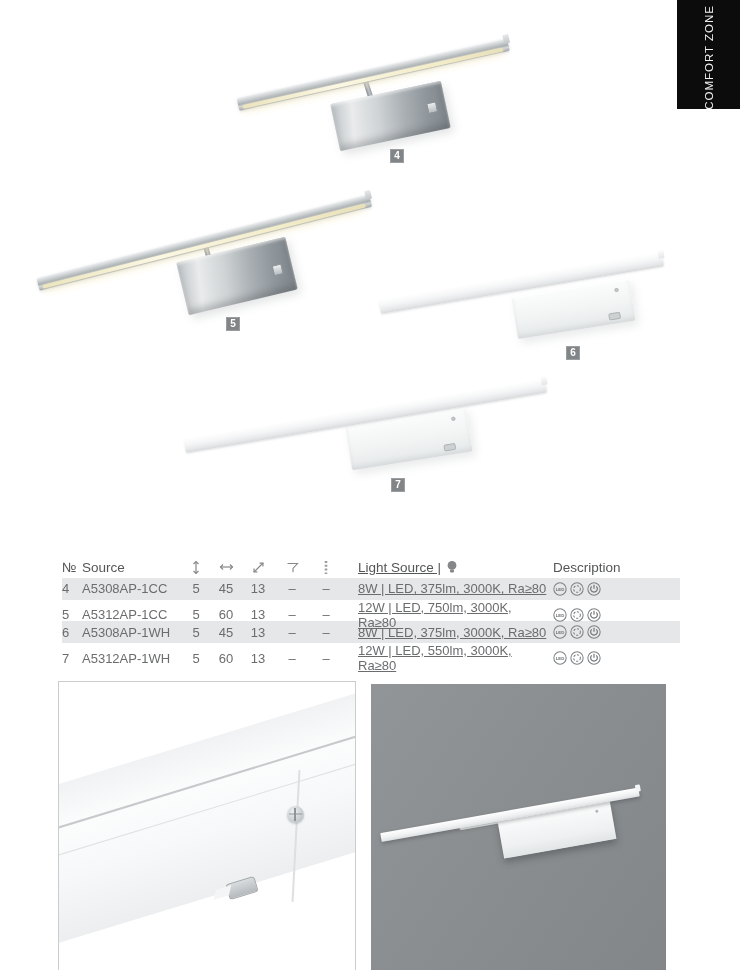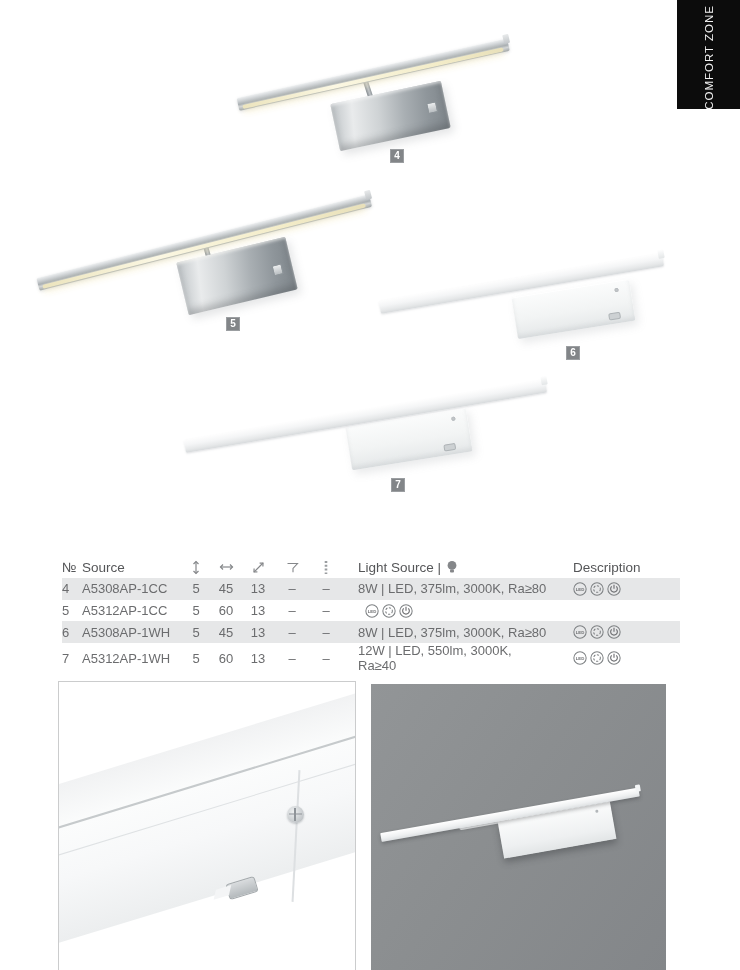--- a/index.html
+++ b/index.html
@@ -65,22 +65,22 @@
 
   
   .spec{position:absolute;left:62px;top:556px;width:618px;color:#6b6c6e;}
   .trow{
     display:grid;grid-template-columns:20px 100px 28px 32px 32px 36px 32px 208px 130px;
     align-items:center;height:21.7px;font-size:13px;
   }
   .trow.thead{height:22px;color:#555658;font-size:13.5px;}
   .trow.shaded{background:#e6e7e8;}
   .cell-c{text-align:center;}
-  .cell-ls{padding-left:16px;display:flex;align-items:center;}
-  .cell-desc{padding-left:3px;display:flex;align-items:center;gap:3px;margin-left:20px;}
+  .cell-ls{padding-left:16px;display:flex;align-items:center;text-decoration:underline;}
+  .cell-desc{padding-left:3px;display:flex;align-items:center;gap:3px;}
   .hicon{display:flex;justify-content:center;align-items:center;}
   svg{display:block;}
 
   
   .photoL{position:absolute;left:58px;top:681px;width:296px;height:289px;
     border:1px solid #cbcccd;background:#ffffff;overflow:hidden;}
   .pl-body{position:absolute;left:-60px;top:58px;width:430px;height:152px;transform:rotate(-17deg);
     background:linear-gradient(180deg,#f1f2f3 0%,#fbfcfc 28%,#f7f8f9 60%,#eceeef 100%);}
   .pl-topline{position:absolute;left:-60px;top:97px;width:430px;height:2px;background:#c6cacc;transform:rotate(-17deg);}
   .pl-midline{position:absolute;left:-60px;top:125px;width:430px;height:1px;background:#dfe2e4;transform:rotate(-17deg);}
@@ -223,20 +223,21 @@
     </div>
 
     <div class="trow">
       <span>5</span>
       <span>A5312AP-1CC</span>
       <span class="cell-c">5</span>
       <span class="cell-c">60</span>
       <span class="cell-c">13</span>
       <span class="cell-c">–</span>
       <span class="cell-c">–</span>
+      <span class="cell-ls">12W | LED, 750lm, 3000K, Ra≥80</span>
       <span class="cell-desc">
         <svg width="14" height="14" viewBox="0 0 15 15">
             <circle cx="7.5" cy="7.5" r="6.6" fill="none" stroke="#7d8083" stroke-width="1.1"></circle>
             <text x="7.5" y="9.2" text-anchor="middle" font-size="4.6" font-weight="bold" fill="#6d6e71">LED</text>
           </svg>
         <svg width="14" height="14" viewBox="0 0 15 15">
             <circle cx="7.5" cy="7.5" r="6.6" fill="none" stroke="#7d8083" stroke-width="1.1"></circle>
             <circle cx="7.5" cy="7.5" r="3.6" fill="none" stroke="#7d8083" stroke-width="1.1" stroke-dasharray="2.4 1.7"></circle>
           </svg>
         <svg width="14" height="14" viewBox="0 0 15 15">
@@ -274,21 +275,21 @@
     </div>
 
     <div class="trow">
       <span>7</span>
       <span>A5312AP-1WH</span>
       <span class="cell-c">5</span>
       <span class="cell-c">60</span>
       <span class="cell-c">13</span>
       <span class="cell-c">–</span>
       <span class="cell-c">–</span>
-      <span class="cell-ls">12W | LED, 550lm, 3000K, Ra≥40</span>
+      <span class="cell-ls">12W | LED, 550lm, 3000K, Ra≥80</span>
       <span class="cell-desc">
         <svg width="14" height="14" viewBox="0 0 15 15">
             <circle cx="7.5" cy="7.5" r="6.6" fill="none" stroke="#7d8083" stroke-width="1.1"></circle>
             <text x="7.5" y="9.2" text-anchor="middle" font-size="4.6" font-weight="bold" fill="#6d6e71">LED</text>
           </svg>
         <svg width="14" height="14" viewBox="0 0 15 15">
             <circle cx="7.5" cy="7.5" r="6.6" fill="none" stroke="#7d8083" stroke-width="1.1"></circle>
             <circle cx="7.5" cy="7.5" r="3.6" fill="none" stroke="#7d8083" stroke-width="1.1" stroke-dasharray="2.4 1.7"></circle>
           </svg>
         <svg width="14" height="14" viewBox="0 0 15 15">

